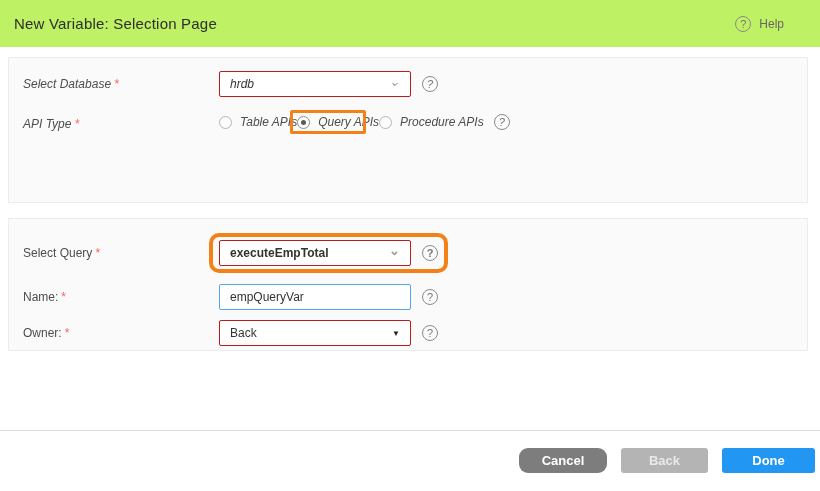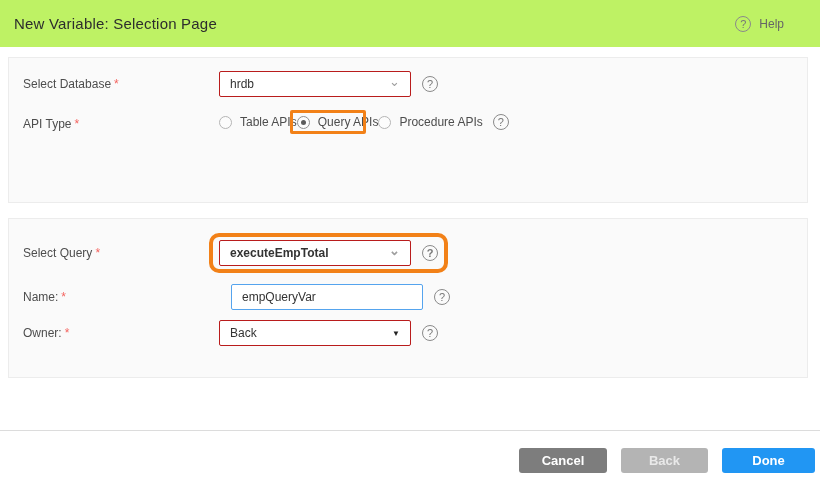--- a/index.html
+++ b/index.html
@@ -43,22 +43,22 @@
     flex:0 0 auto;
   }
   .help-link .help-text { font-size:12px; color:#666; }
 
   
   .card {
     background:#fafafa;
     border:1px solid #ececec;
     margin:10px 12px 0 8px;
   }
-  .card-1 { height:146px; margin-top:10px; }
-  .card-2 { height:160px; margin-top:15px; }
+  .card-1 { height:146px; margin-top:10px;font-style:italic; }
+  .card-2 { height:133px; margin-top:15px; }
 
   .row {
     display:flex;
     align-items:center;
     padding-left:14px;
   }
   .row .label {
     width:196px;
     font-size:12px;
     color:#4d4d4d;
@@ -90,21 +90,20 @@
     height:26px;
     border:1px solid #55a4ee;
     border-radius:2px;
     padding:0 10px;
     font-size:12px;
     color:#333;
     font-family:"Liberation Sans", sans-serif;
     outline:none;
     background:#fff;
     flex:0 0 auto;
-    margin-left:12px;
   }
 
   
   .radio-group { display:flex; margin-top:-2px; }
   .radio-item {
     display:flex;
     align-items:center;
     height:18px;
     position:relative;
     cursor:pointer;
@@ -160,21 +159,21 @@
   .btn {
     height:25px;
     border:none;
     border-radius:3px;
     font-family:"Liberation Sans", sans-serif;
     font-size:13px;
     font-weight:bold;
     cursor:pointer;
     padding:0;
   }
-  .btn-cancel { width:88px; background:#7d7d7d; color:#fff; }
+  .btn-cancel { width:88px; background:#7d7d7d; color:#fff;border-radius:9px; }
   .btn-back   { width:87px; background:#b4b4b4; color:#e9e9e9; }
   .btn-done   { width:93px; background:#2196f3; color:#fff; }
 
   .gap-r1 { margin-top:13px; }
   .gap-r2 { margin-top:18px; align-items:flex-start; }
   .gap-r2 .label { padding-top:2px; }
   .c2-r1 { margin-top:14px; }
   .c2-r2 { margin-top:11px; }
   .c2-r3 { margin-top:10px; }
 </style>

